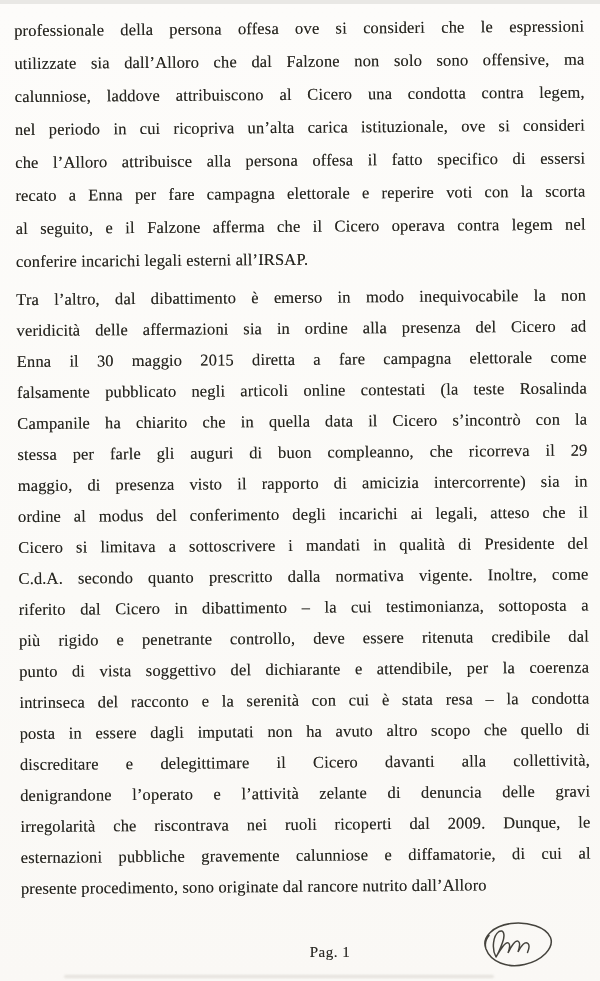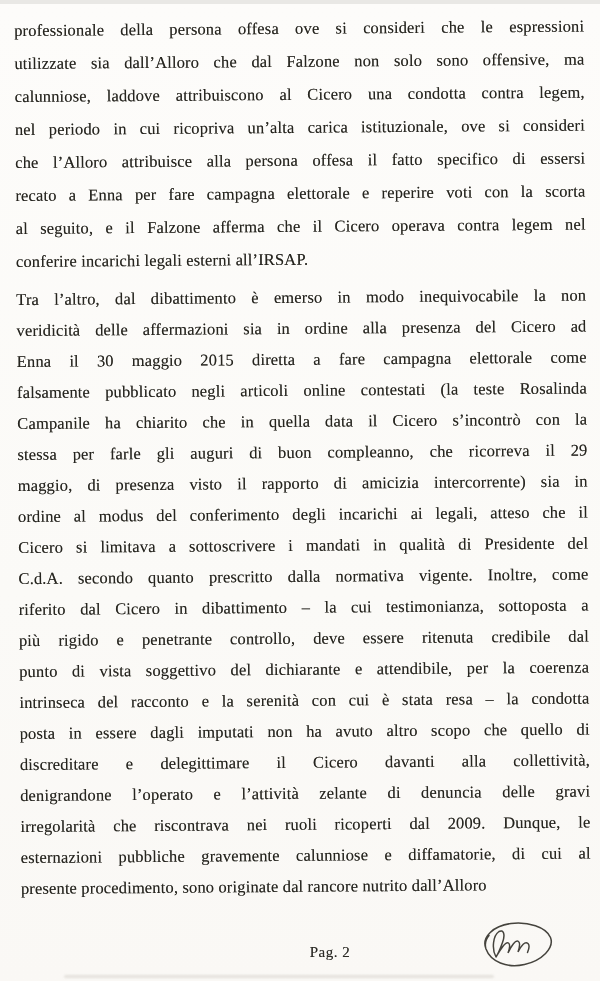--- a/index.html
+++ b/index.html
@@ -114,21 +114,21 @@
       <div class="line">discreditare e delegittimare il Cicero davanti alla collettività,</div>
       <div class="line">denigrandone l’operato e l’attività zelante di denuncia delle gravi</div>
       <div class="line">irregolarità che riscontrava nei ruoli ricoperti dal 2009. Dunque, le</div>
       <div class="line">esternazioni pubbliche gravemente calunniose e diffamatorie, di cui al</div>
       <div class="line short">presente procedimento, sono originate dal rancore nutrito dall’Alloro</div>
     </div>
 
   </div>
 
   <div class="footer">
-    <span class="page-num">Pag. 2</span>
+    <span class="page-num">Pag. 1</span>
   </div>
 
   <div class="signature">
     <svg viewBox="0 0 82 54" xmlns="http://www.w3.org/2000/svg" fill="none">
 
       <path d="M 9 31 C 4 19 17 7.5 34 5.5 C 51 3.5 69 9 73.5 19.5 C 77.5 30 65 42.5 47.5 46.5 C 30 50.5 13.5 43.5 9 31 C 7.5 26 9 21 12 17.5" stroke="#45433d" stroke-width="1.5" stroke-linecap="round" fill="none"></path>
 
       <path d="M 19 39 C 14.5 31 16 17.5 22 13.5 C 26.5 11 28.5 16.5 25.5 24.5 C 23.5 30 21.5 35.5 19 39 C 23.5 31.5 28.5 23 31.5 25 C 33.5 26.5 32.5 31 31 35 C 34.5 27.5 38.5 21.5 41.5 23.5 C 43.5 25 42.5 29.5 41 34 C 44.5 27 48 23 51 25.5 C 53 27.5 52 31 50.5 34.5" stroke="#45433d" stroke-width="1.5" stroke-linecap="round" fill="none"></path>
     </svg>
   </div>

